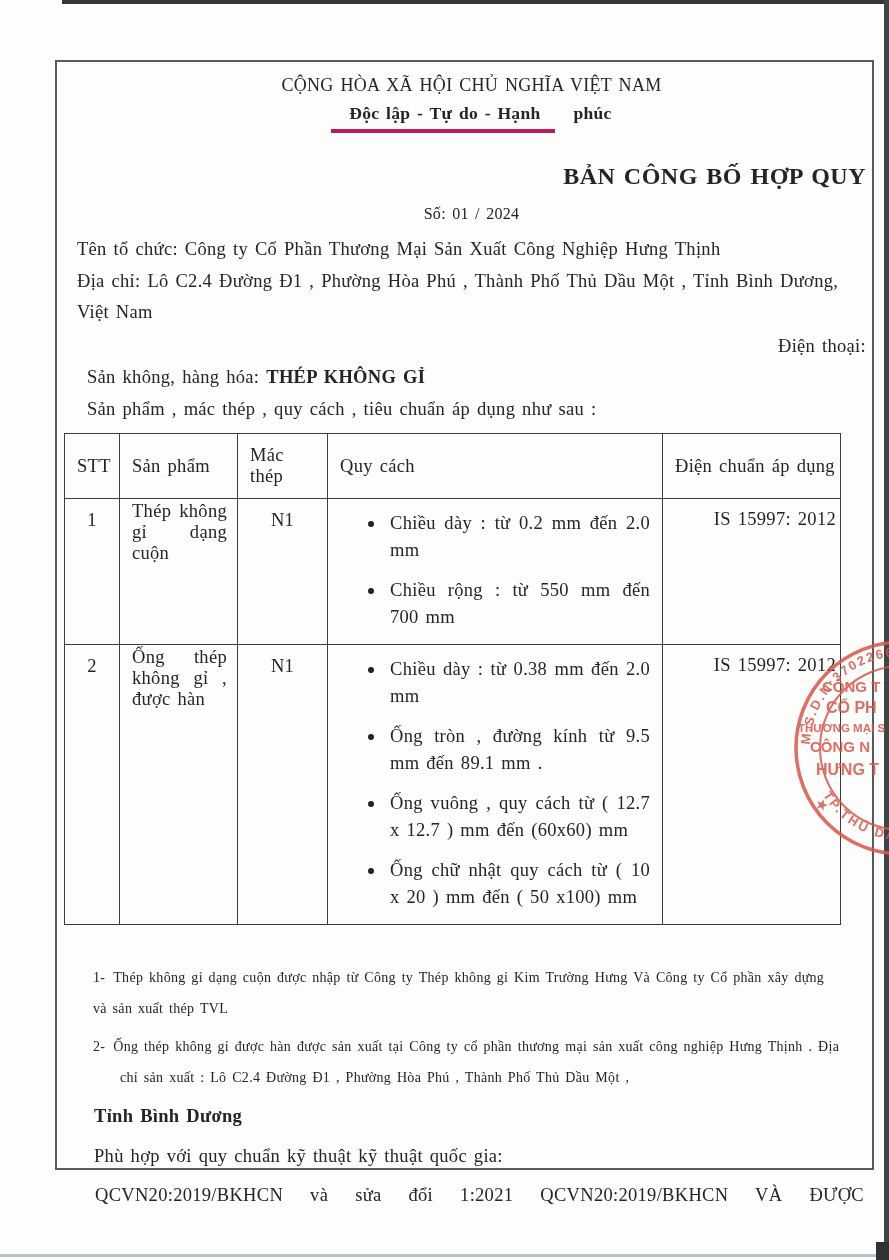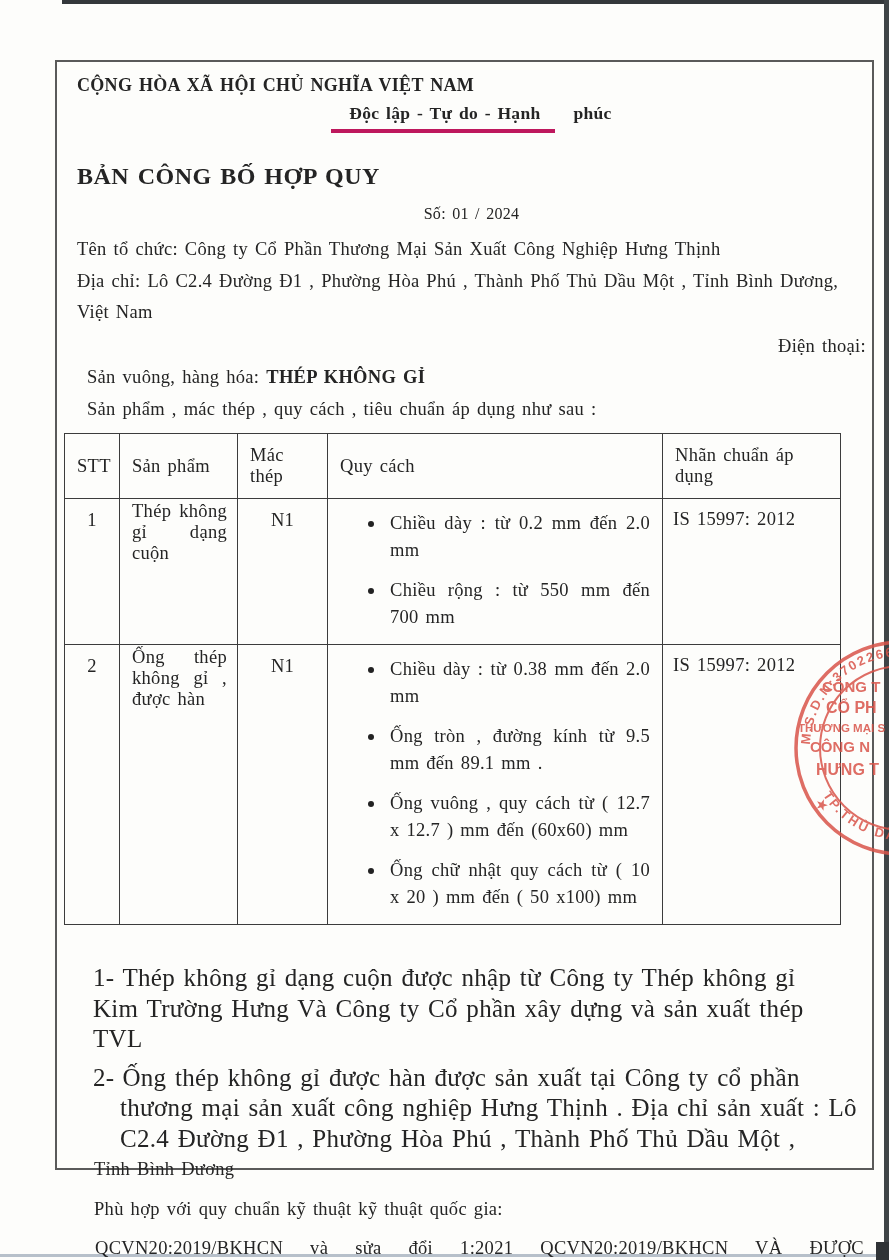--- a/index.html
+++ b/index.html
@@ -19,25 +19,25 @@
 
   
   .frame{
     position:absolute;left:55px;top:60px;width:789px;height:1096px;
     border:2px solid #5a5a5a;
     padding:10px 6px 0 20px;
     box-sizing:content-box;
   }
   .frame, .frame *{letter-spacing:0.3px;word-spacing:2px;}
 
-  .nat-line1{text-align:left;font-weight:bold;font-size:18px;line-height:26px;}
+  .nat-line1{text-align:center;font-weight:normal;font-size:18px;line-height:26px;}
   .motto{text-align:center;font-weight:bold;font-size:17.5px;line-height:26px;margin-top:2px;}
   .motto-u{display:inline-block;border-bottom:4px solid #be185d;padding:0 14px 3px 18px;}
   .motto-t{margin-left:19px;}
-  .title{margin:26px 0 0 0;text-align:left;font-weight:bold;font-size:24px;line-height:34px;letter-spacing:0.5px;}
+  .title{margin:26px 0 0 0;text-align:right;font-weight:bold;font-size:24px;line-height:34px;letter-spacing:0.5px;}
   .doc-no{margin-top:6px;text-align:center;font-size:16px;line-height:30px;}
 
   .p{margin:0;font-size:18.5px;line-height:31.5px;}
   .p-org{margin-top:5px;}
   .p-phone{margin-top:2px;text-align:right;}
   .ind{margin-left:10px;}
   .bold{font-weight:bold;}
 
   
   table.spec{
@@ -49,33 +49,33 @@
   table.spec col.c2{width:118px;}
   table.spec col.c3{width:90px;}
   table.spec col.c4{width:335px;}
   table.spec col.c5{width:178px;}
   table.spec th,table.spec td{border:1.6px solid #3c3c3c;vertical-align:top;font-weight:normal;}
   table.spec thead th{height:40px;vertical-align:middle;text-align:left;padding:0 4px 0 12px;}
   table.spec thead th.center{text-align:left;padding:12px;}
   td.stt,td.mac{text-align:center;padding-top:11px;}
   td.sp{padding:2px 10px 0 12px;text-align:justify;}
   td.qc{padding:2px 12px 0 0;}
-  td.tc{padding:10px 4px 0 10px;}
+  td.tc{padding:10px 4px 0 10px;text-align:right;}
   tr.r1 td{height:100px;}
   tr.r2 td{height:233px;}
   .bullet-item{display:flex;margin:9px 0 13px 0;}
   .bullet-dot{flex:none;width:6px;height:6px;border-radius:50%;background:#222;margin:11px 16px 0 40px;}
   .bullet-text{flex:1;text-align:justify;line-height:27px;}
 
   
-  .note{margin:0;font-size:25px;line-height:30.5px;width:742px;font-family:Liberation Serif, serif;}
+  .note{margin:0;font-size:14px;line-height:30.5px;width:742px;font-family:Liberation Serif, serif;}
   .note-1{margin-top:38px;margin-left:16px;}
   .note-2{margin-top:8px;margin-left:16px;padding-left:27px;text-indent:-27px;}
   .note-num{padding-right:8px;}
-  .p-province{margin-left:17px;}
+  .p-province{margin-top:8px;margin-left:17px;font-weight:bold;}
   .p-conform{margin-top:8px;margin-left:17px;}
   .std{margin:0 2px 0 -12px;font-size:18.5px;line-height:30px;text-align:justify;text-align-last:justify;}
   .std-1{margin-top:8px;text-indent:30px;}
 
   
   .stamp{position:absolute;left:782px;top:628px;opacity:0.85;}
   .stamp text{font-family:"Liberation Sans","DejaVu Sans",sans-serif;font-weight:bold;}
 </style>
 </head>
 <body>
@@ -93,38 +93,38 @@
     <div class="motto">
       <span class="motto-u">Độc lập - Tự do - Hạnh</span><span class="motto-t">phúc</span>
     </div>
 
     <h1 class="title">BẢN CÔNG BỐ HỢP QUY</h1>
     <div class="doc-no">Số: 01 / 2024</div>
 
     <p class="p p-org">Tên tổ chức: Công ty Cổ Phần Thương Mại Sản Xuất Công Nghiệp Hưng Thịnh</p>
     <p class="p">Địa chỉ: Lô C2.4 Đường Đ1 , Phường Hòa Phú , Thành Phố Thủ Dầu Một , Tỉnh Bình Dương, Việt Nam</p>
     <p class="p p-phone">Điện thoại:</p>
-    <p class="p ind"><span>Sản vuông, hàng hóa: </span><span class="bold">THÉP KHÔNG GỈ</span></p>
+    <p class="p ind"><span>Sản không, hàng hóa: </span><span class="bold">THÉP KHÔNG GỈ</span></p>
     <p class="p ind">Sản phẩm , mác thép , quy cách , tiêu chuẩn áp dụng như sau :</p>
 
     <table class="spec">
       <colgroup>
           <col class="c1">
           <col class="c2">
           <col class="c3">
           <col class="c4">
           <col class="c5">
         </colgroup>
       <thead>
         <tr>
           <th class="center">STT</th>
           <th>Sản phẩm</th>
           <th>Mác thép</th>
           <th>Quy cách</th>
-          <th>Nhãn chuẩn áp dụng</th>
+          <th>Điện chuẩn áp dụng</th>
         </tr>
       </thead>
       <tbody>
         <tr class="r1">
           <td class="stt">1</td>
           <td class="sp">Thép không gỉ dạng cuộn</td>
           <td class="mac">N1</td>
           <td class="qc">
               <div class="bullet-item">
                 <span class="bullet-dot"></span>

